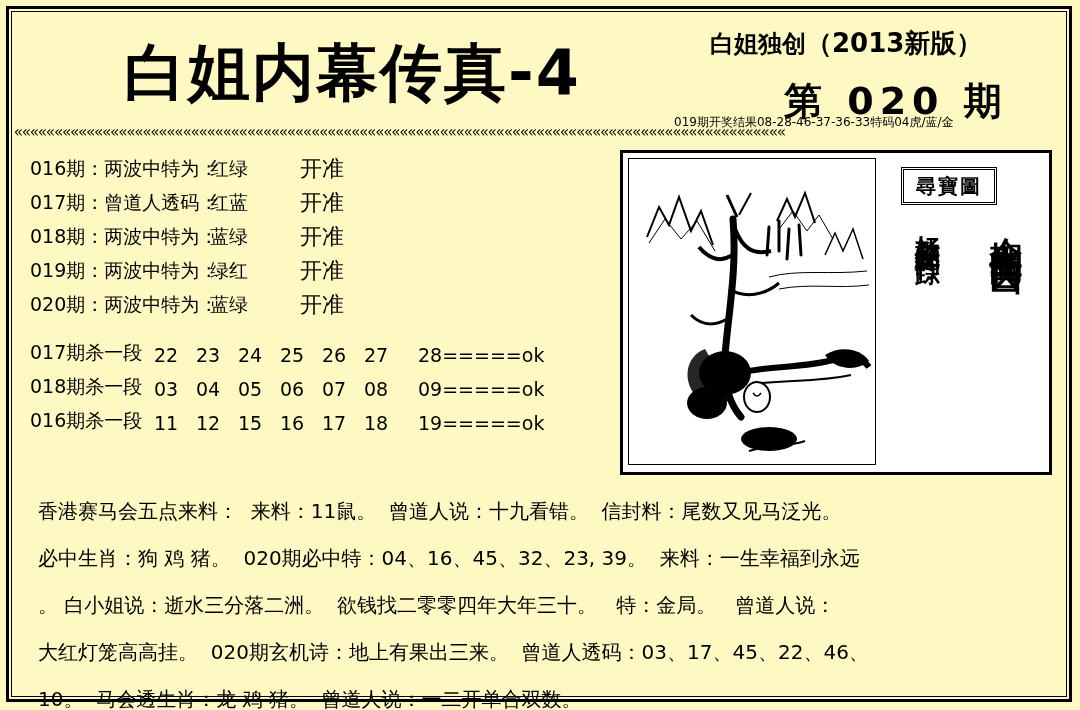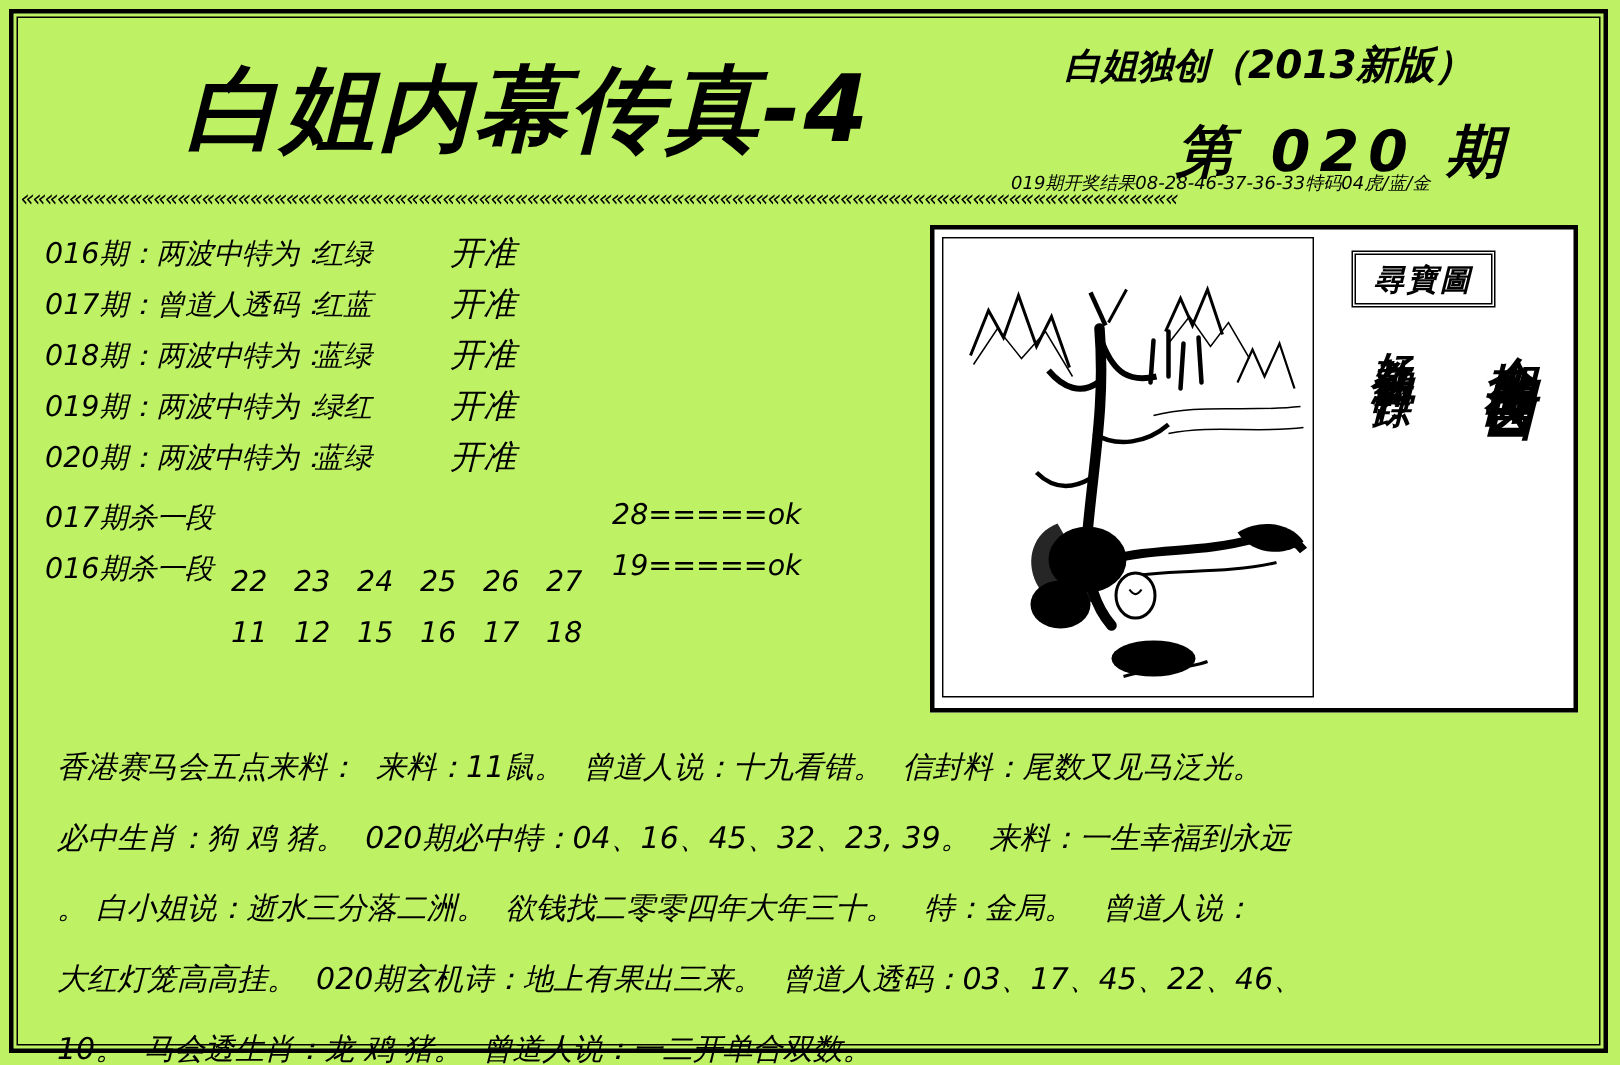--- a/index.html
+++ b/index.html
@@ -4,25 +4,24 @@
 <style>
   html, body {
     margin: 0;
     padding: 0;
     background: #ffffff;
   }
   .page {
     position: relative;
     width: 1080px;
     height: 710px;
-    background: #bef264;
+    background: #fef9c3;
     font-family: "DejaVu Sans", "Liberation Sans", sans-serif;
     color: #000000;
     overflow: hidden;
-    font-style: italic;
   }
   .outer-border {
     position: absolute;
     left: 6px;
     top: 6px;
     width: 1066px;
     height: 696px;
     border: 3px solid #000;
     box-sizing: border-box;
   }
@@ -114,35 +113,35 @@
     width: 180px;
   }
   .row .val {
     width: 90px;
   }
   .row .ok {
     font-size: 22px;
   }
   .kill-row {
     display: flex;
-    align-items: flex-start;
+    align-items: flex-end;
     height: 34px;
     font-size: 19px;
     white-space: nowrap;
   }
   .kill-row .klbl {
     width: 124px;
   }
   .kill-row .num {
     width: 42px;
     text-align: left;
     margin-top: 45px;
   }
   .kill-row .tail {
-    margin-left: 2px;
+    margin-left: 12px;
   }
 
   
   .pic-panel {
     position: absolute;
     left: 620px;
     top: 150px;
     width: 432px;
     height: 325px;
     border: 3px solid #000;
@@ -263,20 +262,30 @@
       <span class="klbl">017期杀一段</span>
       <span class="num">22</span>
       <span class="num">23</span>
       <span class="num">24</span>
       <span class="num">25</span>
       <span class="num">26</span>
       <span class="num">27</span>
       <span class="tail">28=====ok</span>
     </div>
     <div class="kill-row">
+      <span class="klbl">018期杀一段</span>
+      <span class="num">03</span>
+      <span class="num">04</span>
+      <span class="num">05</span>
+      <span class="num">06</span>
+      <span class="num">07</span>
+      <span class="num">08</span>
+      <span class="tail">09=====ok</span>
+    </div>
+    <div class="kill-row">
       <span class="klbl">016期杀一段</span>
       <span class="num">11</span>
       <span class="num">12</span>
       <span class="num">15</span>
       <span class="num">16</span>
       <span class="num">17</span>
       <span class="num">18</span>
       <span class="tail">19=====ok</span>
     </div>
   </div>

